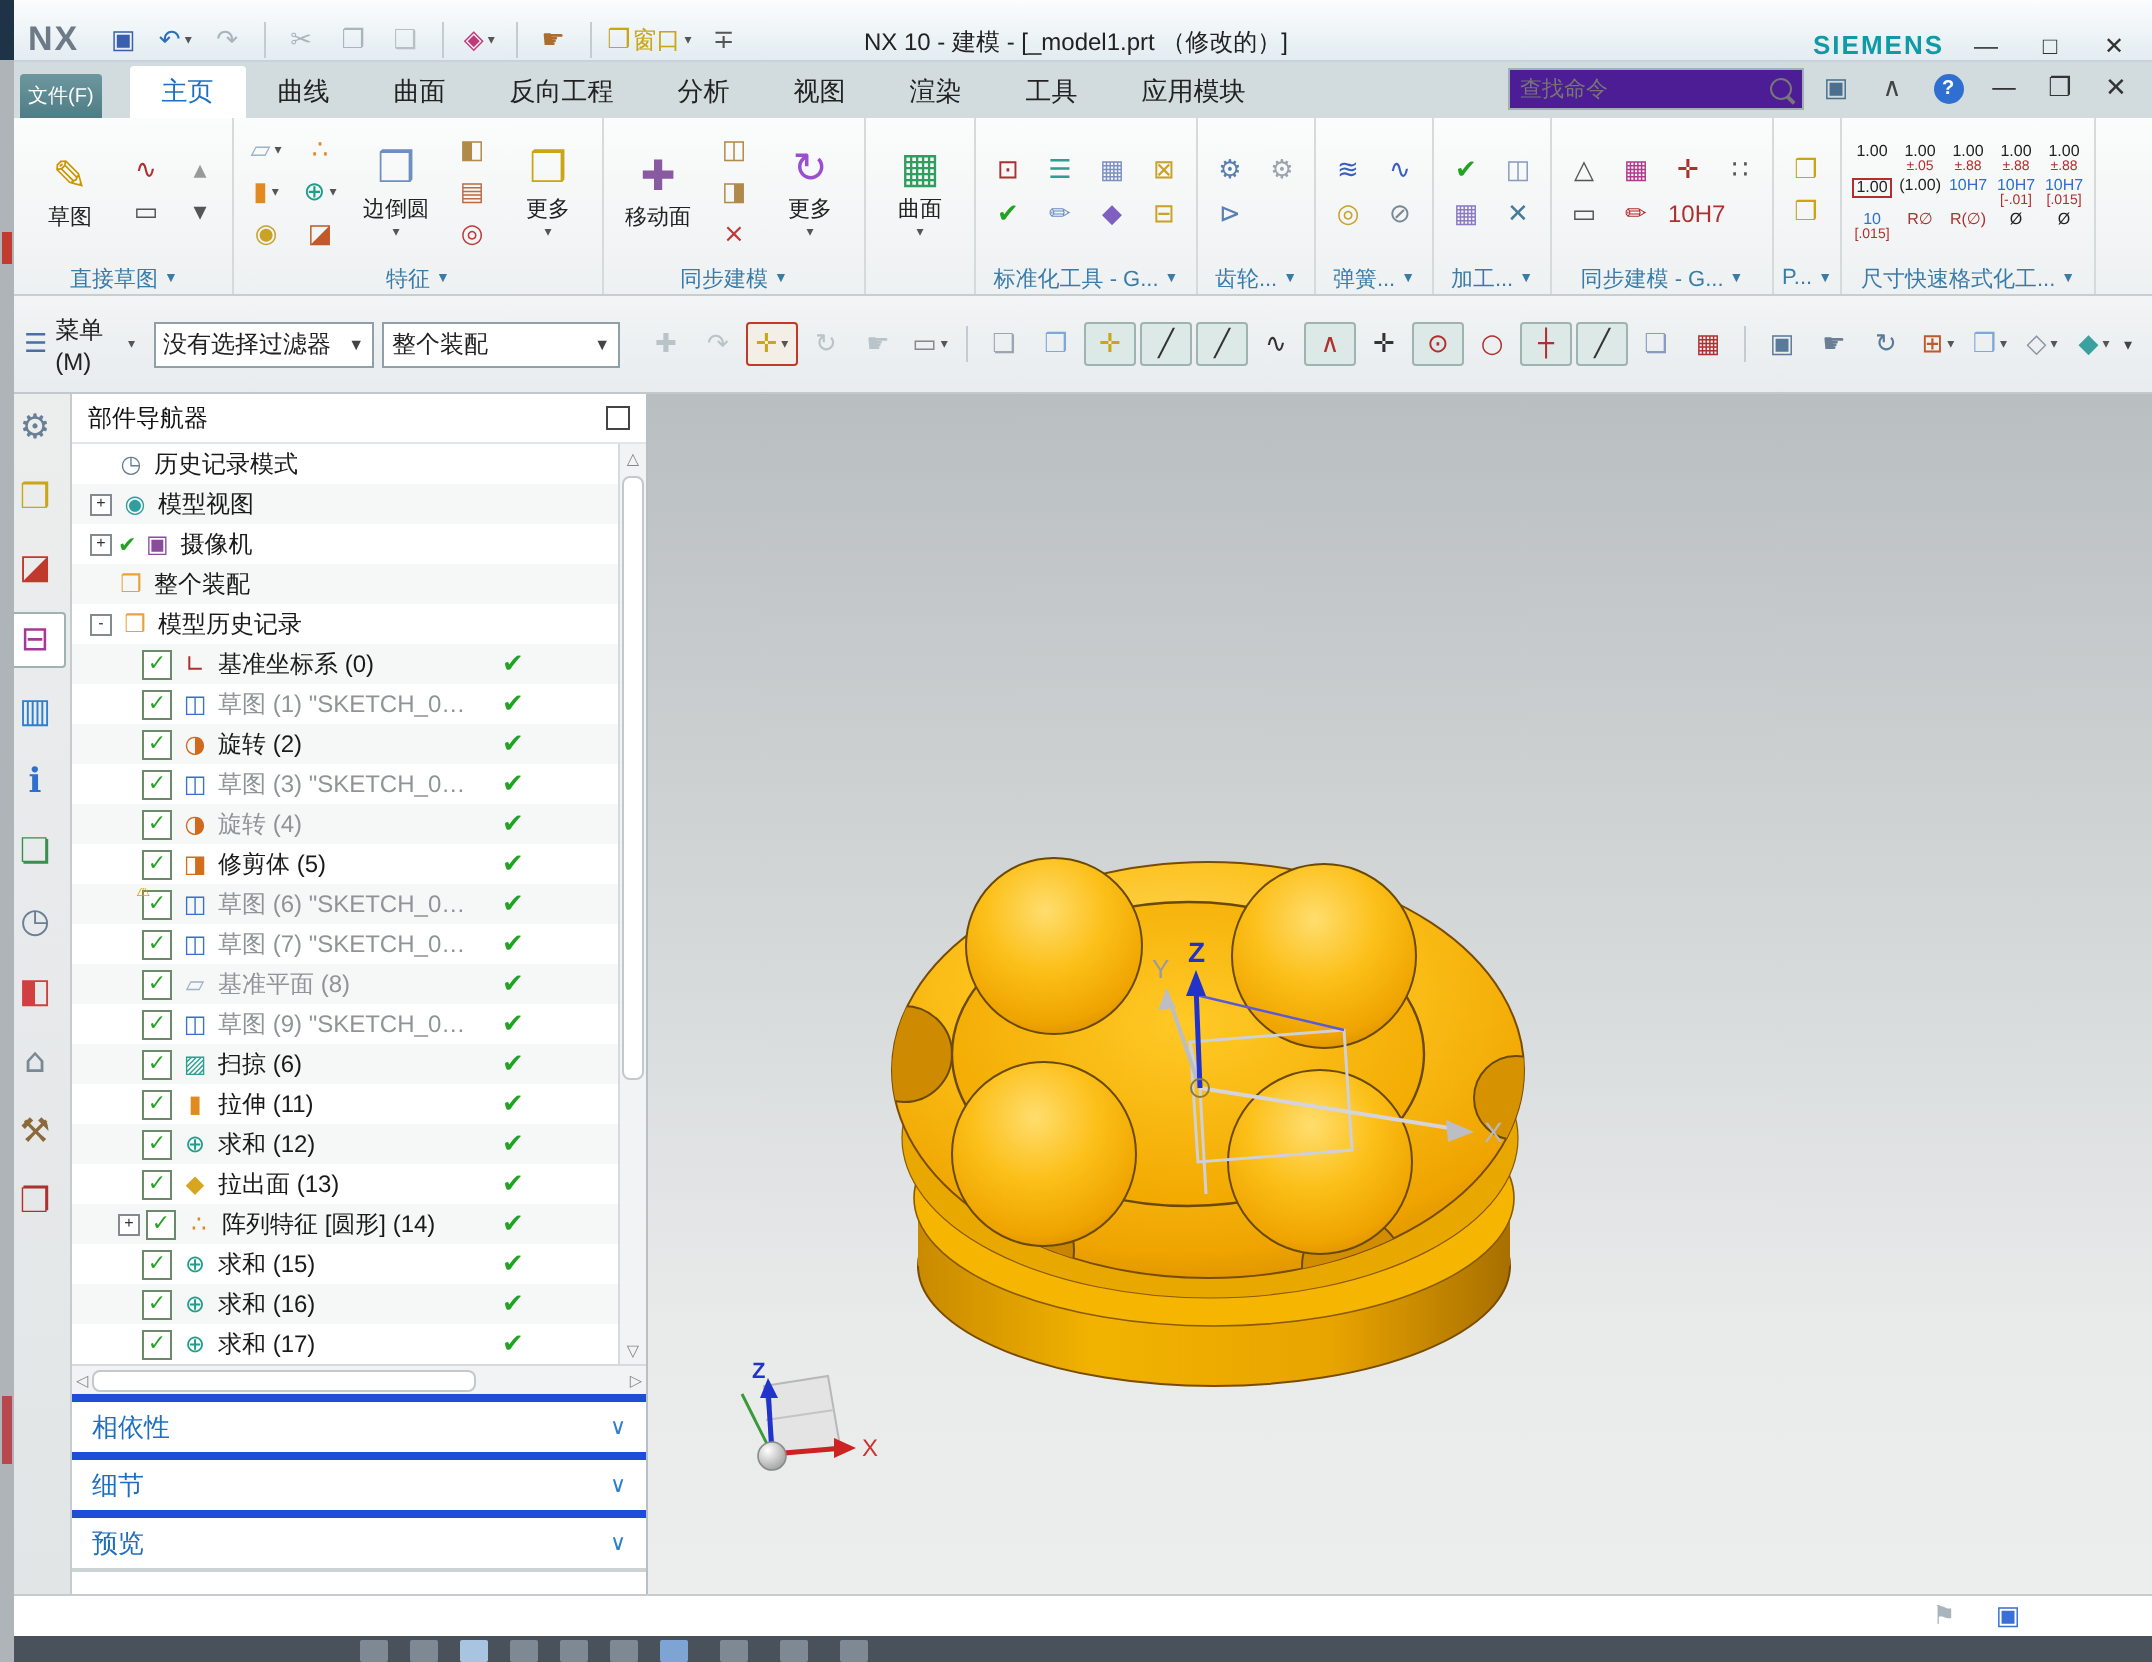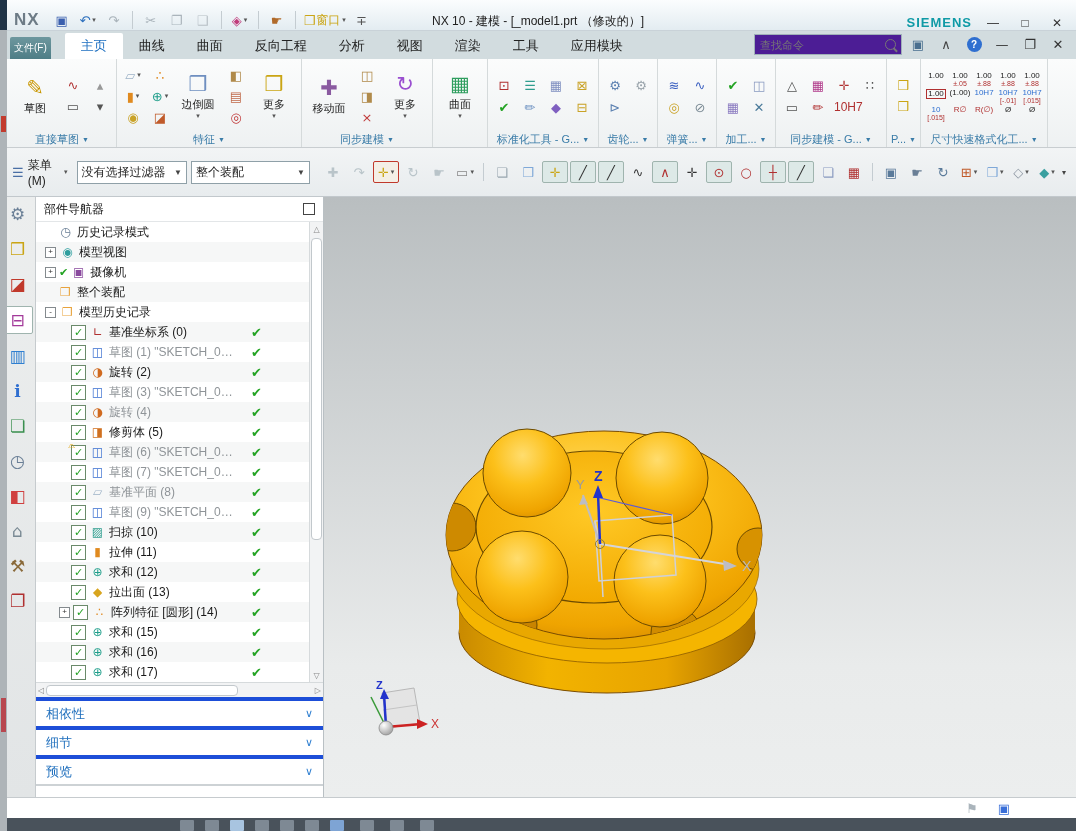--- a/index.html
+++ b/index.html
@@ -894,21 +894,21 @@
               </div>
             </div>
             <div class="trow">
               <div class="tname">
                 <span style="width: 20px; flex: 0 0 auto;"></span>
                 <span class="expsp"></span>
                 <span class="cb">
                   <span class="ck">✓</span>
                 </span>
                 <span class="ti" style="color: rgb(47, 158, 143);">▨</span>
-                <span class="tlabel">扫掠 (10)</span>
+                <span class="tlabel">扫掠 (6)</span>
               </div>
               <div class="tlatest">
                 <span class="latestck">✔</span>
               </div>
             </div>
             <div class="trow">
               <div class="tname">
                 <span style="width: 20px; flex: 0 0 auto;"></span>
                 <span class="expsp"></span>
                 <span class="cb">

